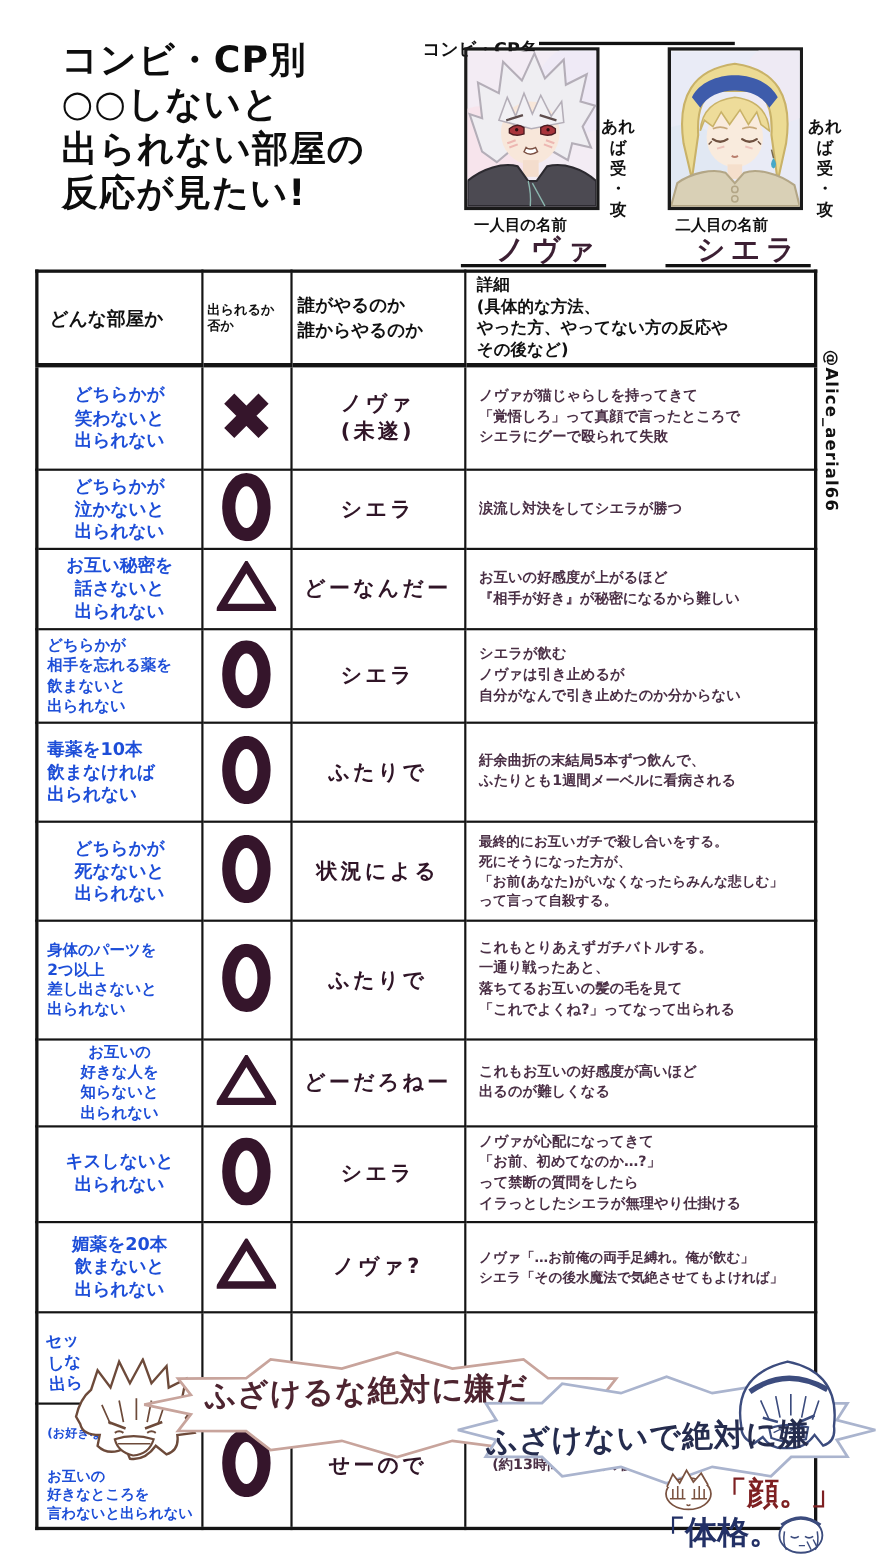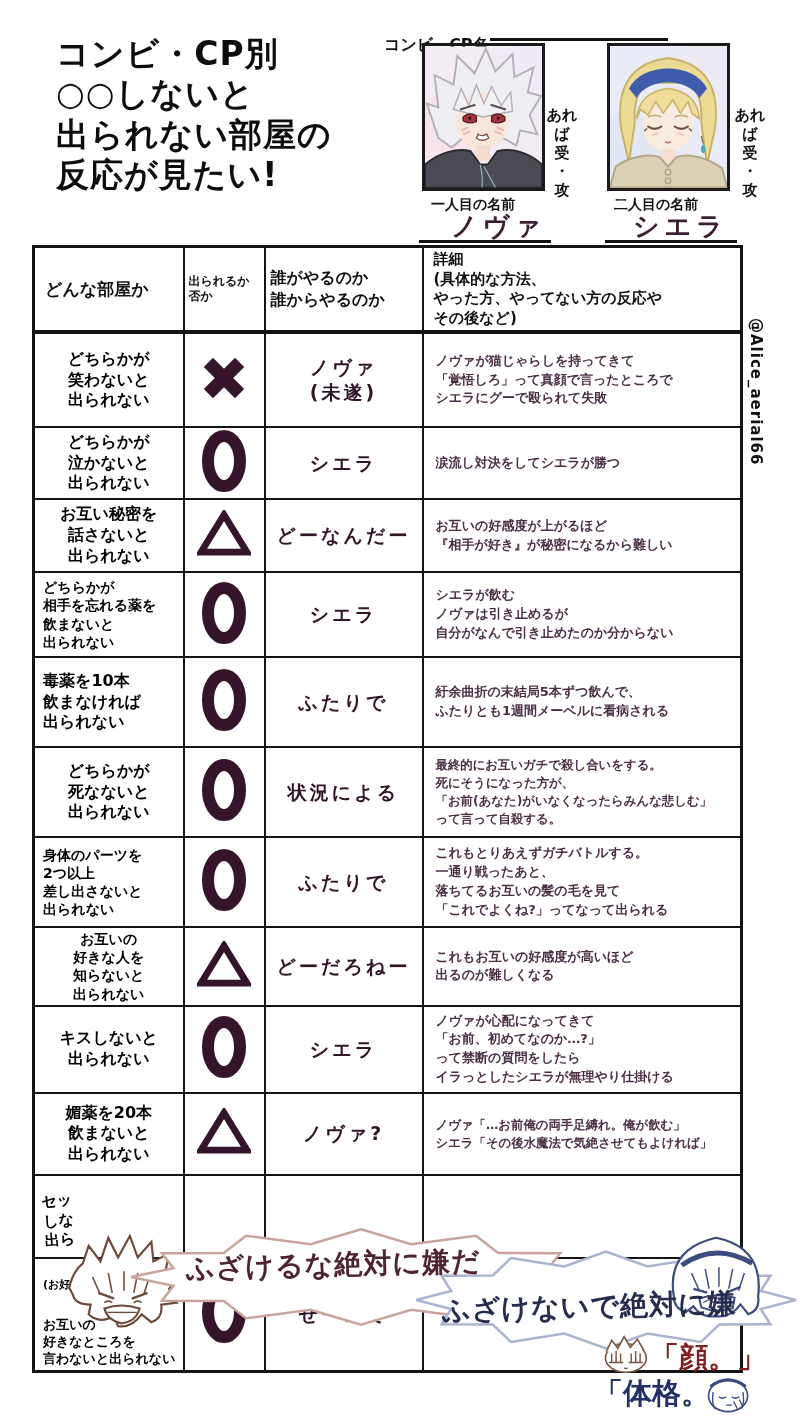--- a/index.html
+++ b/index.html
@@ -28,38 +28,38 @@
 
   
   table.main{position:absolute;left:32px;top:245px;width:708px;border-collapse:collapse;
              table-layout:fixed;border:3px solid #141414;}
   td,th{border:2.5px solid #141414;padding:2px 5px;vertical-align:middle;box-sizing:border-box;}
   th{border-bottom:4px solid #141414;}
   .h-room{font-size:17px;font-weight:800;text-align:left;padding-left:10px;}
   .h-exit{font-size:12px;font-weight:800;text-align:left;white-space:pre-line;line-height:1.25;padding-left:4px;}
   .h-who{font-size:16px;font-weight:800;text-align:left;white-space:pre-line;line-height:1.35;}
   .h-detail{font-size:15px;font-weight:800;text-align:left;white-space:pre-line;line-height:1.3;padding-left:10px;}
-  .room-cell{font-size:16px;font-weight:800;text-align:center;white-space:pre-line;line-height:1.3;color:#000000;}
+  .room-cell{font-size:16px;font-weight:800;text-align:center;white-space:pre-line;line-height:1.3;color:#1d4ed8;}
   .room-cell.left{text-align:left;padding-left:8px;}
   .room-cell.small{font-size:14px;}
   .who-cell{font-size:19px;font-weight:800;text-align:center;white-space:pre-line;line-height:1.3;
             letter-spacing:3px;color:#301527;}
   .detail-cell{font-size:13px;font-weight:700;text-align:left;white-space:pre-line;line-height:1.45;
                color:#4a2f45;padding-left:12px;}
   .detail-cell.center{padding-left:24px;font-weight:700;}
   .sym-cell{text-align:center;}
   .sym svg{display:none;margin:0 auto;}
   .sym.sym-x .shape-x{display:inline-block;}
   .sym.sym-circle .shape-circle{display:inline-block;}
   .sym.sym-triangle .shape-triangle{display:inline-block;}
   .room-note{display:block;font-size:11px;font-weight:800;text-align:left;margin-bottom:8px;}
   .r12room{transform:rotate(-5deg);font-size:15px;}
   .r13room{font-size:13px;}
   tr.trh{height:80px}tr.tr0{height:95px}tr.tr1{height:72px}tr.tr2{height:73px}tr.tr3{height:85px}
-  tr.tr4{height:90px}tr.tr5{height:90px}tr.tr6{height:90px}tr.tr7{height:80px}tr.tr8{height:73px}
+  tr.tr4{height:90px}tr.tr5{height:90px}tr.tr6{height:108px}tr.tr7{height:80px}tr.tr8{height:73px}
   tr.tr9{height:87px}tr.tr10{height:82px}tr.tr11{height:83px}tr.tr12{height:93px}
 
   
   .ov{position:absolute;}
   .burst{position:absolute;}
   .burst-text{position:absolute;font-weight:900;letter-spacing:1px;white-space:nowrap;}
   .bt1{left:186px;top:1246px;font-size:28px;color:#4d2430;transform:rotate(-1.5deg);}
   .bt2{left:442px;top:1288px;font-size:28px;color:#252c4e;transform:rotate(-1.5deg);}
   .quote{position:absolute;font-weight:900;white-space:nowrap;}
   .q-face{left:650px;top:1338px;font-size:29px;color:#7e2022;}

